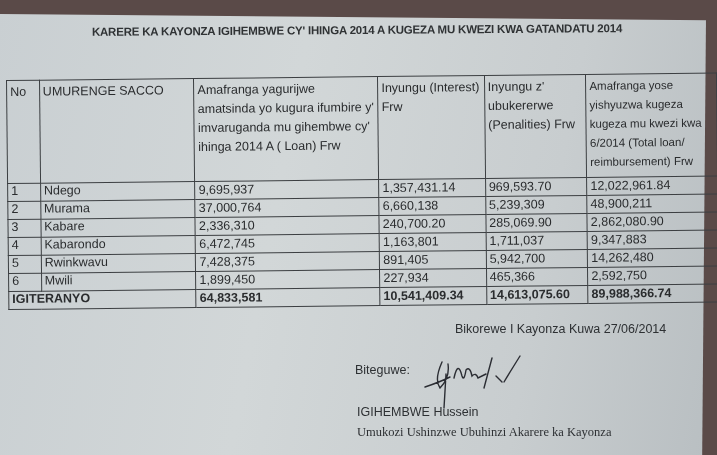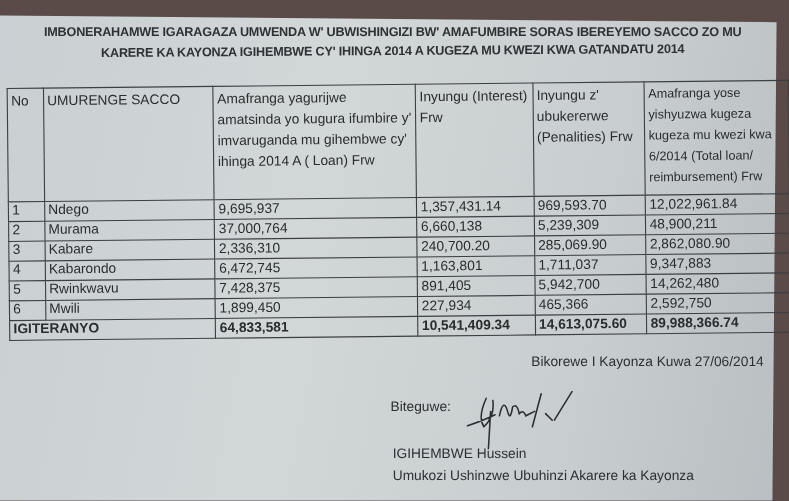--- a/index.html
+++ b/index.html
@@ -44,21 +44,20 @@
   tr.total td { font-weight:bold; }
   .footer { position:absolute; color:#2d3033; font-size:12.5px; }
   .sig-svg { position:absolute; left:420px; top:352px; }
 </style>
 </head>
 <body>
 
 <div class="paper"></div>
 
 <div class="title">
-  <div>IMBONERAHAMWE IGARAGAZA UMWENDA W' UBWISHINGIZI BW' AMAFUMBIRE SORAS IBEREYEMO SACCO ZO MU</div>
   <div style="transform:rotate(-0.4deg)">KARERE KA  KAYONZA  IGIHEMBWE CY' IHINGA 2014 A KUGEZA MU KWEZI KWA GATANDATU 2014</div>
 </div>
 
 <table class="report">
   <thead>
     <tr>
       <th class="hdr-no">No</th>
       <th class="hdr-sacco">UMURENGE SACCO</th>
       <th class="hdr-loan" style="height:100px">Amafranga yagurijwe amatsinda yo kugura ifumbire y' imvaruganda mu gihembwe cy' ihinga 2014 A ( Loan)  Frw</th>
       <th class="hdr-int">Inyungu (Interest) Frw</th>
@@ -118,21 +117,21 @@
     <tr class="total">
       <td colspan="2">IGITERANYO</td>
       <td class="num">64,833,581</td>
       <td class="num">10,541,409.34</td>
       <td class="num">14,613,075.60</td>
       <td class="num">89,988,366.74</td>
     </tr>
   </tbody>
 </table>
 
-<div class="footer" style="left:455px; top:322px;margin-left:28px;">Bikorewe I Kayonza Kuwa 27/06/2014</div>
+<div class="footer" style="left:455px; top:322px;">Bikorewe I Kayonza Kuwa 27/06/2014</div>
 <div class="footer" style="left:355px; top:363px;">Biteguwe:</div>
 
 <svg class="sig-svg" width="120" height="60" viewBox="0 0 120 60">
   <path d="M5 35 Q20 30 30 25 M22 10 Q14 28 20 36 Q30 26 28 12 M26 22 L24 56 M34 26 Q38 8 42 24 Q44 30 46 18 Q50 14 52 24 Q56 20 58 26 L66 22 M72 6 L64 36 M76 24 L82 30 M100 4 Q90 20 84 30" fill="none" stroke="#2b2d33" stroke-width="1.4" stroke-linecap="round"></path>
 </svg>
 
 <div class="footer" style="left:357px; top:405px;">IGIHEMBWE Hussein</div>
-<div class="footer" style="left:357px; top:425px;">Umukozi Ushinzwe Ubuhinzi Akarere ka Kayonza</div>
+<div class="footer" style="left:357px; top:425px;font-family:Liberation Serif, serif;">Umukozi Ushinzwe Ubuhinzi Akarere ka Kayonza</div>
 
 </body></html>

